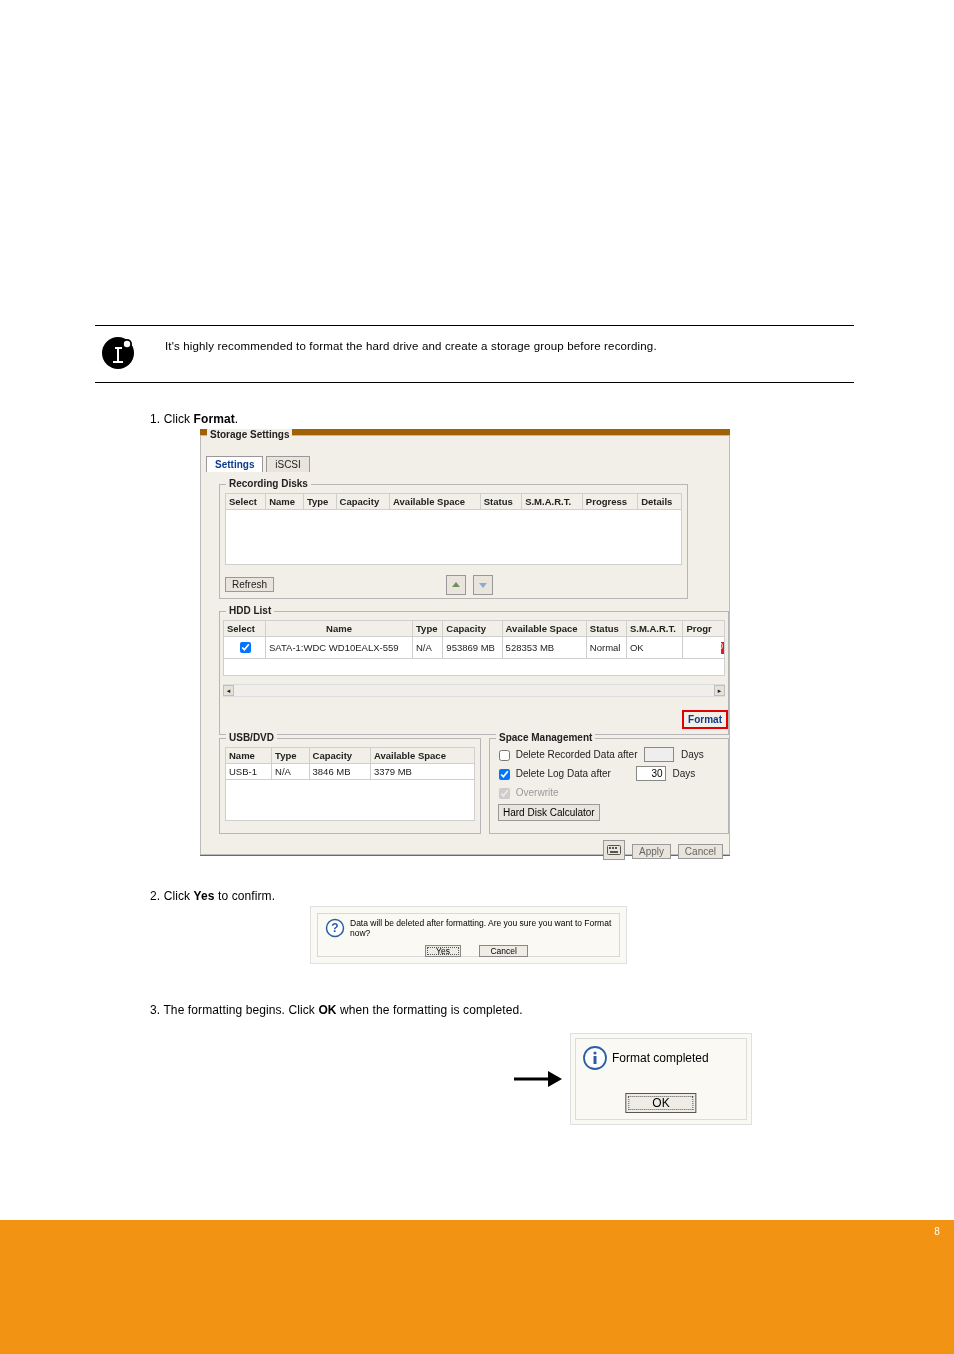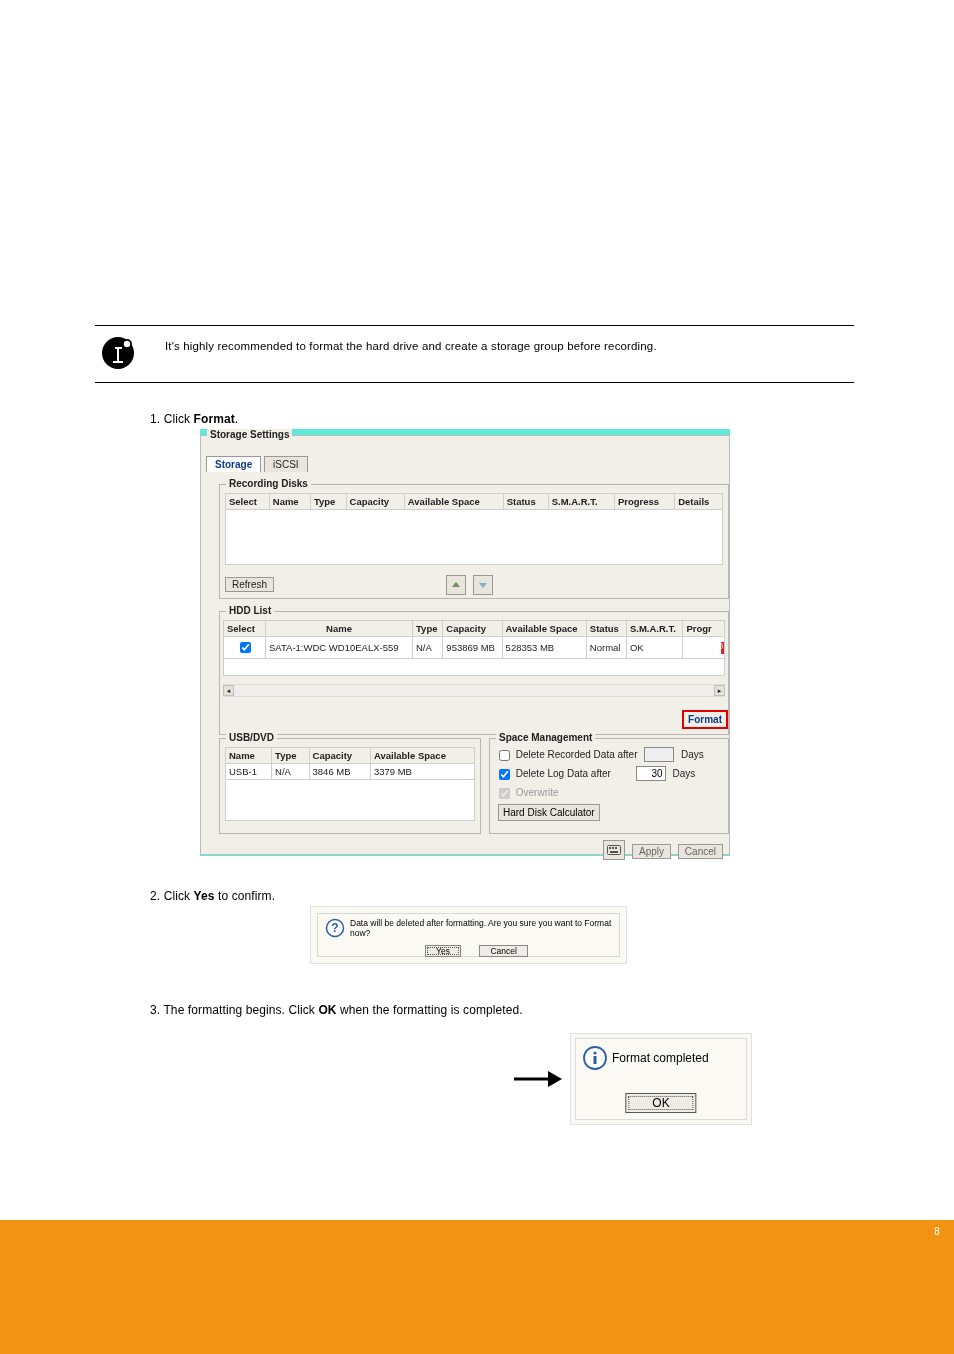--- a/index.html
+++ b/index.html
@@ -50,21 +50,21 @@
 .step2 { top: 889px; }
 .step3 { top: 1003px; }
 
 
 .storage-fig {
   position: absolute;
   left: 200px;
   top: 429px;
   width: 530px;
   height: 427px;
-  background: #5eead4;
+  background: #a16207;
   font-size: 10px;
   font-family: "Segoe UI", Arial, sans-serif;
   color: #222;
 }
 .fs {
   position: absolute;
   border: 1px solid #bbb;
   background: #f2eee8;
   box-sizing: border-box;
 }
@@ -97,21 +97,21 @@
 .tab.active {
   background: #fff;
   color: #0b3b8a;
   font-weight: bold;
 }
 
 .inner-fs {
   border: 1px solid #b6b6b6;
 }
 .recording-fs {
-  left: 18px; top: 48px; width: 510px; height: 115px;
+  left: 18px; top: 48px; width: 469px; height: 115px;
 }
 .hdd-fs {
   left: 18px; top: 175px; width: 510px; height: 124px;
 }
 .usb-fs {
   left: 18px; top: 302px; width: 262px; height: 96px;
 }
 .space-fs {
   left: 288px; top: 302px; width: 240px; height: 96px;
 }
@@ -303,21 +303,21 @@
 <div class="info-text-line">It's highly recommended to format the hard drive and create a storage group before recording.</div>
 
 <div class="step-text step1">
   <span>1. Click </span><span class="step-bold">Format</span><span>.</span>
 </div>
 
 <div class="storage-fig">
   <div class="fs outer-fs">
     <div class="fs-title">Storage Settings</div>
     <div class="tabs">
-      <span class="tab active">Storage</span>
+      <span class="tab active">Settings</span>
       <span class="tab">iSCSI</span>
     </div>
 
     <div class="fs inner-fs recording-fs">
       <div class="fs-title">Recording Disks</div>
       <div style="position:absolute;left:5px;top:8px;right:5px;">
         <table class="tbl">
           <tbody>
                 <tr>
             <th>Select</th>

